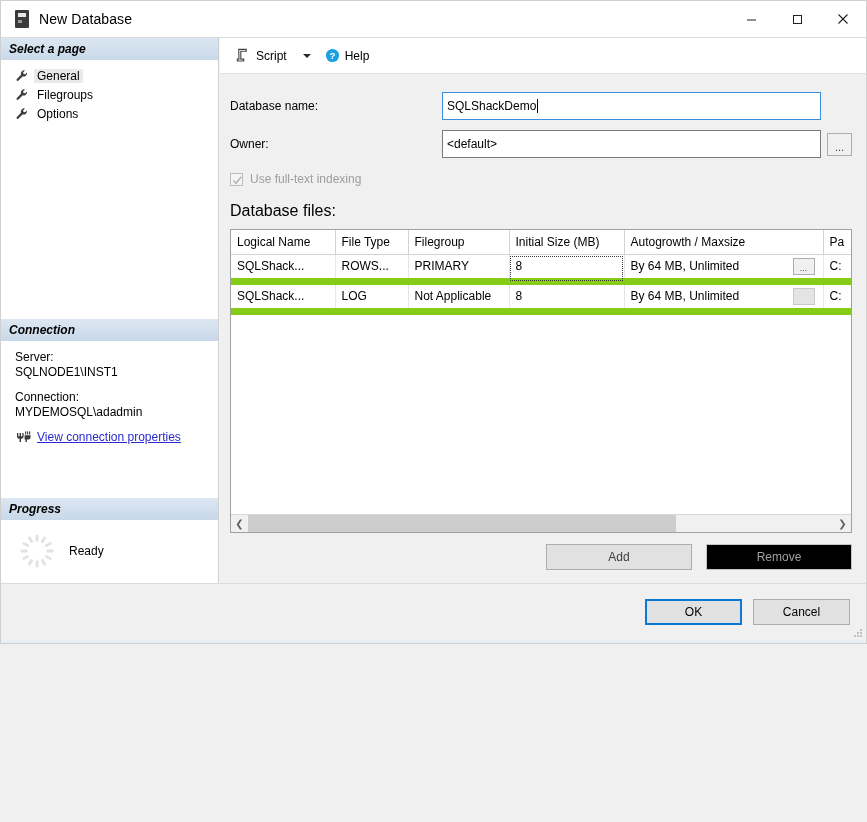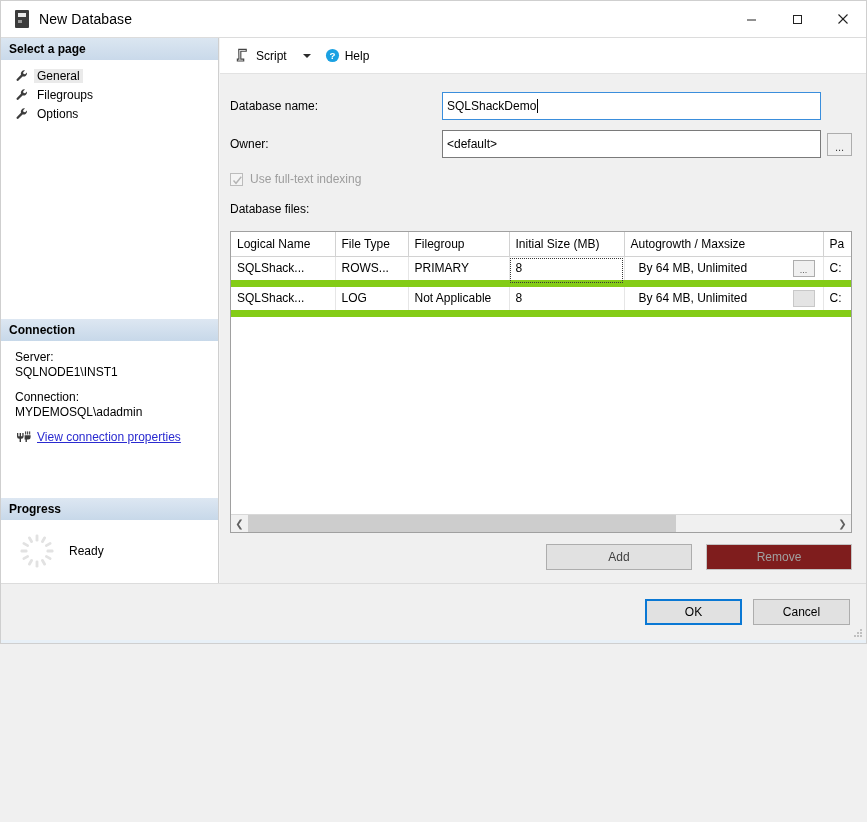--- a/index.html
+++ b/index.html
@@ -63,20 +63,21 @@
     background:#ffffff;
     display:flex;flex-direction:column;
     border-right:1px solid #cfcfcf;
   }
   .side-header{
     background:linear-gradient(to bottom,#dbe6f1,#c9d9ea);
     font-weight:bold;font-size:12px;
     padding:4px 0 4px 8px;
     color:#000;
     border-bottom:1px solid #ffffff;
+    font-style:italic;
   }
   .side-header.plain{
     background:linear-gradient(to bottom,#dde7f2,#c7d8e9);
   }
   .page-list{padding:5px 0 0 0;}
   .page-item{
     display:flex;align-items:center;
     height:19px;padding-left:14px;cursor:default;
   }
   .page-item .lbl{padding:0 3px;font-size:12px;}
@@ -151,21 +152,21 @@
 
   .chk-row{display:flex;align-items:center;margin:4px 0 16px 0;padding-left:0px;}
   .chk-box{
     width:13px;height:13px;box-sizing:border-box;
     border:1px solid #bcbcbc;background:#f4f4f4;
     margin-right:7px;flex:none;position:relative;
   }
   .chk-box svg{position:absolute;left:1px;top:1px;}
   .chk-label{color:#9d9d9d;font-size:12px;}
 
-  .files-label{margin-bottom:15px;font-size:12px;}
+  .files-label{margin-bottom:9px;font-size:16px;}
 
   .grid-wrap{
     flex:1;min-height:0;
     background:#fff;
     border:1px solid #a0a0a0;
     display:flex;flex-direction:column;
     overflow:hidden;
     position:relative;
   }
   table.grid{
@@ -187,21 +188,21 @@
     padding:2px 5px 3px 6px;
     height:18px;white-space:nowrap;overflow:hidden;
     vertical-align:middle;
   }
   td.cell-focus{
     background:#eef2f7;
     outline:1px dotted #3a3a3a;
     outline-offset:-2px;
   }
   td.has-btn{position:relative;padding-right:0;}
-  .cell-inner{display:flex;align-items:center;justify-content:space-between;margin-left:8px;}
+  .cell-inner{display:flex;align-items:center;justify-content:space-between;}
   .mini-btn{
     width:22px;height:17px;flex:none;margin-right:3px;
     background:#f0f0f0;border:1px solid #adadad;
     display:flex;align-items:flex-end;justify-content:center;
     font-size:9px;color:#555;line-height:8px;padding-bottom:2px;
     box-sizing:border-box;cursor:default;
   }
   .mini-btn.disabled{background:#e4e4e4;border-color:#c8c8c8;color:#e4e4e4;}
   .grid-filler{flex:1;background:#fff;}
 
@@ -225,21 +226,21 @@
     display:flex;justify-content:flex-end;align-items:center;
     padding:11px 0 13px 0;
   }
   .btn{
     width:146px;height:26px;box-sizing:border-box;
     background:#e1e1e1;border:1px solid #adadad;
     font-size:12px;color:#404040;
     display:flex;align-items:center;justify-content:center;
     cursor:default;user-select:none;
   }
-  .btn.disabled{color:#a0a0a0;background:#7f1d1d;border-color:#c4c4c4;}
+  .btn.disabled{color:#a0a0a0;background:#000000;border-color:#c4c4c4;}
   .btn + .btn{margin-left:14px;}
 
   
   .footer{
     height:56px;min-height:56px;
     background:#f0f0f0;
     border-top:1px solid #dcdcdc;
     display:flex;align-items:center;justify-content:flex-end;
     padding-right:16px;position:relative;
   }

